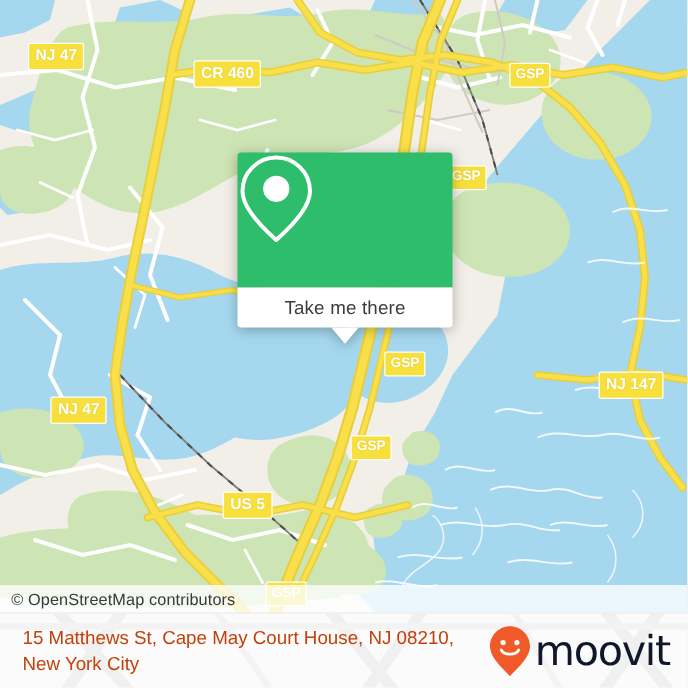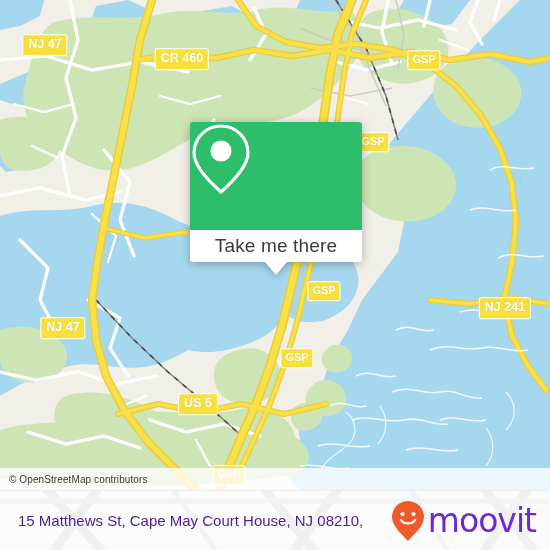--- a/index.html
+++ b/index.html
@@ -19,21 +19,21 @@
   .map svg{position:absolute;left:0;top:0;}
 
   
   .attrib{
     position:absolute;left:0;bottom:0;width:550px;height:22px;
     background:rgba(255,255,255,0.78);
     display:flex;align-items:center;
     z-index:40;
   }
   .attrib span{
-    font-size:10px;color:#3a3a3a;padding-left:9px;letter-spacing:.1px;
+    font-size:13px;color:#3a3a3a;padding-left:9px;letter-spacing:.1px;
     white-space:nowrap;
   }
 
   
   .shield{
     position:absolute;z-index:25;
     background:#f7e03c;
     border:1.6px solid #ffffff;
     border-radius:2px;
     color:#ffffff;
@@ -60,21 +60,21 @@
     display:flex;align-items:center;justify-content:center;
   }
   .popup-foot{
     background:#ffffff;
     height:32px;
     border-radius:0 0 3px 3px;
     display:flex;align-items:center;justify-content:center;
     position:relative;
   }
   .popup-foot span{
-    font-size:19px;color:#3c3c3c;letter-spacing:.15px;
+    font-size:15px;color:#3c3c3c;letter-spacing:.15px;
   }
   .popup-tail{
     position:absolute;left:50%;top:100%;
     width:0;height:0;margin-left:-11px;
     border-left:11px solid transparent;
     border-right:11px solid transparent;
     border-top:13px solid #ffffff;
   }
 
   
@@ -83,25 +83,25 @@
     background:#fbfbfb;overflow:hidden;
     border-top:1px solid #ececec;
   }
   .footer-wm{position:absolute;left:0;top:0;opacity:1;}
   .footer-inner{
     position:relative;z-index:2;
     display:flex;align-items:center;justify-content:space-between;
     height:60px;padding:0 14px 0 18px;box-sizing:border-box;
   }
   .addr{
-    font-size:15px;color:#4c1d95;line-height:1.42;max-width:392px;
+    font-size:15px;color:#c2410c;line-height:1.42;max-width:392px;
   }
   .brand{display:flex;align-items:center;gap:3px;flex:none;}
   .brand-word{
-    font-size:33px;color:#6d28d9;letter-spacing:-1px;
+    font-size:33px;color:#0f172a;letter-spacing:-1px;
     font-family:"DejaVu Sans", sans-serif;font-weight:normal;
     line-height:1;position:relative;top:-1px;
   }
 </style>
 </head>
 <body>
 
 <div id="app">
 
   <div class="map">
@@ -280,21 +280,21 @@
         </g>
 
       </g>
     </svg>
 
     <div class="shield" style="left:45px;  top:45px;">NJ 47</div>
     <div class="shield" style="left:182px; top:59px;">CR 460</div>
     <div class="shield small" style="left:424px; top:60px;">GSP</div>
     <div class="shield small" style="left:373px; top:142px;">GSP</div>
     <div class="shield small" style="left:324px; top:291px;">GSP</div>
-    <div class="shield" style="left:505px; top:308px;">NJ 241</div>
+    <div class="shield" style="left:505px; top:308px;">NJ 147</div>
     <div class="shield" style="left:63px;  top:328px;">NJ 47</div>
     <div class="shield small" style="left:297px; top:358px;">GSP</div>
     <div class="shield" style="left:198px; top:404px;">US 5</div>
     <div class="shield small" style="left:229px; top:475px;">GSP</div>
 
     <div class="popup">
       <div class="popup-head">
         <svg width="62" height="74" viewBox="0 0 62 74">
           <path d="M31,4 C45.9,4 58,16.1 58,31 C58,45 40,62 31,70 C22,62 4,45 4,31 C4,16.1 16.1,4 31,4 Z" fill="none" stroke="#ffffff" stroke-width="3.2" stroke-linejoin="round"></path>
           <circle cx="31" cy="29" r="10.5" fill="#ffffff"></circle>
@@ -324,20 +324,21 @@
       </g>
       <g stroke="#f3f3f3" stroke-width="5" fill="none">
         <path d="M160,-20 L230,80"></path>
         <path d="M400,-20 L460,80"></path>
         <path d="M0,10 L550,10"></path>
       </g>
     </svg>
     <div class="footer-inner">
       <div class="addr">
         <div>15 Matthews St, Cape May Court House, NJ 08210,</div>
+        <div>New York City</div>
       </div>
       <div class="brand">
         <svg width="34" height="42" viewBox="0 0 34 42">
           <path d="M17,1 C25.8,1 33,8.2 33,17 C33,27 21,36 17,41 C13,36 1,27 1,17 C1,8.2 8.2,1 17,1 Z" fill="#ef5a28"></path>
           <circle cx="11.5" cy="14" r="2.1" fill="#ffffff"></circle>
           <circle cx="22.5" cy="14" r="2.1" fill="#ffffff"></circle>
           <path d="M10,20 C12.5,24.5 21.5,24.5 24,20" fill="none" stroke="#ffffff" stroke-width="2.2" stroke-linecap="round"></path>
         </svg>
         <span class="brand-word">moovit</span>
       </div>

